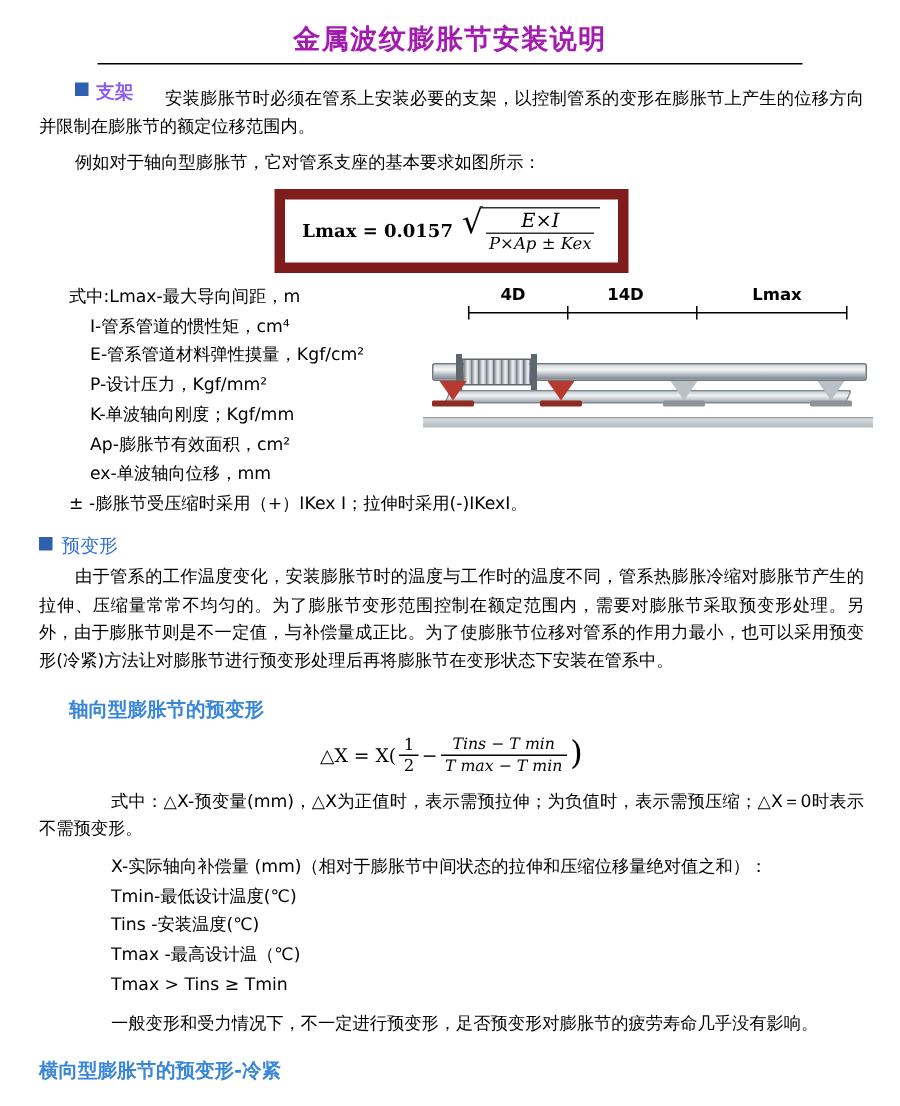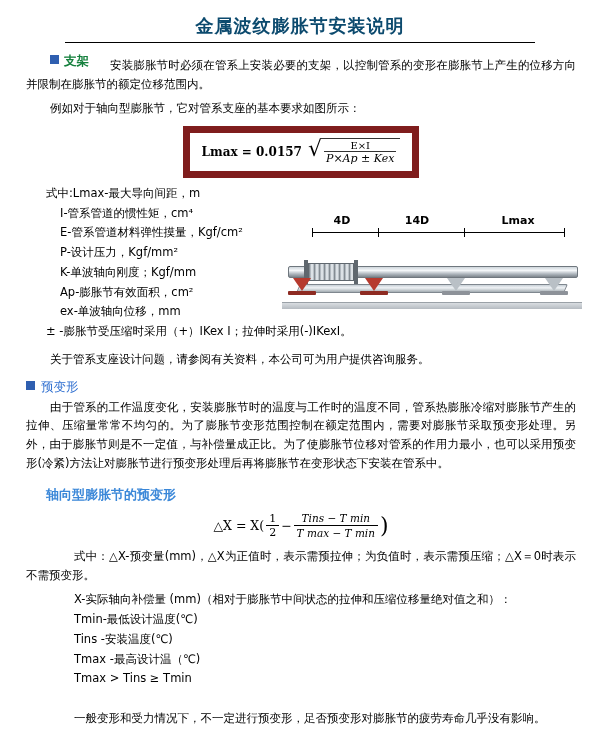--- a/index.html
+++ b/index.html
@@ -20,21 +20,21 @@
     height: 737px;
     padding: 0;
     box-sizing: border-box;
   }
   .title {
     text-align: center;
     font-size: 18px;
     font-weight: bold;
     letter-spacing: 1px;
     margin: 14px 0 4px 0;
-    color: #0c4a6e;
+    color: #a21caf;
   }
   .title-rule {
     width: 470px;
     height: 1px;
     background: #000;
     margin: 4px auto 10px auto;
   }
   .body-col {
     padding: 0 24px 0 26px;
   }
@@ -56,21 +56,21 @@
   }
   .sq-head .sq {
     display: inline-block;
     width: 9px;
     height: 9px;
     background: #2f5fb0;
     margin-right: 5px;
     vertical-align: 1px;
   }
   .sq-head .headline-text {
-    color: #15803d;
+    color: #8b5cf6;
   }
   .sec-head {
     font-size: 12.5px;
     font-weight: normal;
     color: #2f6fd0;
     margin: 10px 0 2px 0;
   }
   .sec-head .sq {
     display: inline-block;
     width: 9px;
@@ -120,22 +120,23 @@
     margin-right: -2px;
   }
   .frac {
     display: inline-block;
     text-align: center;
     border-top: 1px solid #333;
     padding: 0 4px;
   }
   .frac .num {
     display: block;
+    font-style: italic;
     padding: 1px 2px 0 2px;
-    font-size: 10px;
+    font-size: 13px;
   }
   .frac .den {
     display: block;
     font-style: italic;
     border-top: 1px solid #333;
     padding: 0 2px 1px 2px;
     font-size: 11px;
   }
   .legend {
     font-size: 11.5px;
@@ -144,21 +145,21 @@
   }
   .legend div {
     padding-left: 34px;
   }
   .legend div.first {
     padding-left: 20px;
   }
   .diagram-wrap {
     position: absolute;
     right: 18px;
-    top: 200px;
+    top: 176px;
     width: 300px;
     height: 112px;
   }
   .dim-row {
     display: flex;
     font-size: 11px;
     font-weight: bold;
     color: #000;
     padding: 0 8px;
   }
@@ -348,21 +349,20 @@
       <div class="first">式中:Lmax-最大导向间距，m</div>
       <div>I-管系管道的惯性矩，cm⁴</div>
       <div>E-管系管道材料弹性摸量，Kgf/cm²</div>
       <div>P-设计压力，Kgf/mm²</div>
       <div>K-单波轴向刚度；Kgf/mm</div>
       <div>Ap-膨胀节有效面积，cm²</div>
       <div>ex-单波轴向位移，mm</div>
       <div class="first" style="padding-left:20px;">± -膨胀节受压缩时采用（+）IKex I；拉伸时采用(-)IKexI。</div>
     </div>
 
-    <p class="para indent" style="margin-top:8px;">关于管系支座设计问题，请参阅有关资料，本公司可为用户提供咨询服务。</p>
 
     <div class="sec-head">
       <span class="sq"></span><span>预变形</span>
     </div>
     <p class="para indent">由于管系的工作温度变化，安装膨胀节时的温度与工作时的温度不同，管系热膨胀冷缩对膨胀节产生的拉伸、压缩量常常不均匀的。为了膨胀节变形范围控制在额定范围内，需要对膨胀节采取预变形处理。另外，由于膨胀节则是不一定值，与补偿量成正比。为了使膨胀节位移对管系的作用力最小，也可以采用预变形(冷紧)方法让对膨胀节进行预变形处理后再将膨胀节在变形状态下安装在管系中。</p>
 
     <div class="sub-head">轴向型膨胀节的预变形</div>
 
     <div class="formula-center">
       <span class="fml-inline">
@@ -383,21 +383,21 @@
     <p class="para para-ind2" style="margin-top:8px;">式中：△X-预变量(mm)，△X为正值时，表示需预拉伸；为负值时，表示需预压缩；△X＝0时表示不需预变形。</p>
 
     <div class="list-ind" style="margin-top:6px;">
       <div>X-实际轴向补偿量 (mm)（相对于膨胀节中间状态的拉伸和压缩位移量绝对值之和）：</div>
       <div>Tmin-最低设计温度(℃)</div>
       <div>Tins -安装温度(℃)</div>
       <div>Tmax -最高设计温（℃)</div>
       <div>Tmax &gt; Tins ≥ Tmin</div>
     </div>
 
-    <p class="para para-ind2" style="margin-top:20px;">一般变形和受力情况下，不一定进行预变形，足否预变形对膨胀节的疲劳寿命几乎没有影响。</p>
+    <p class="para para-ind2" style="margin-top:6px;">一般变形和受力情况下，不一定进行预变形，足否预变形对膨胀节的疲劳寿命几乎没有影响。</p>
 
     <div class="sub-head2">横向型膨胀节的预变形-冷紧</div>
 
   </div>
 
   <div class="diagram-wrap">
     <div class="dim-row">
       <span class="dim-cell dim-4d">4D</span>
       <span class="dim-cell dim-14d">14D</span>
       <span class="dim-cell dim-lmax">Lmax</span>

